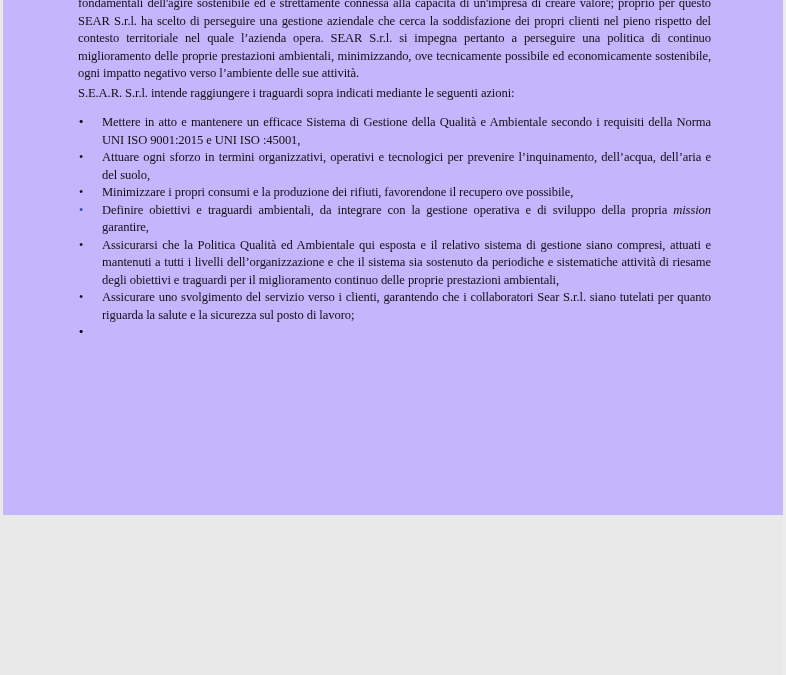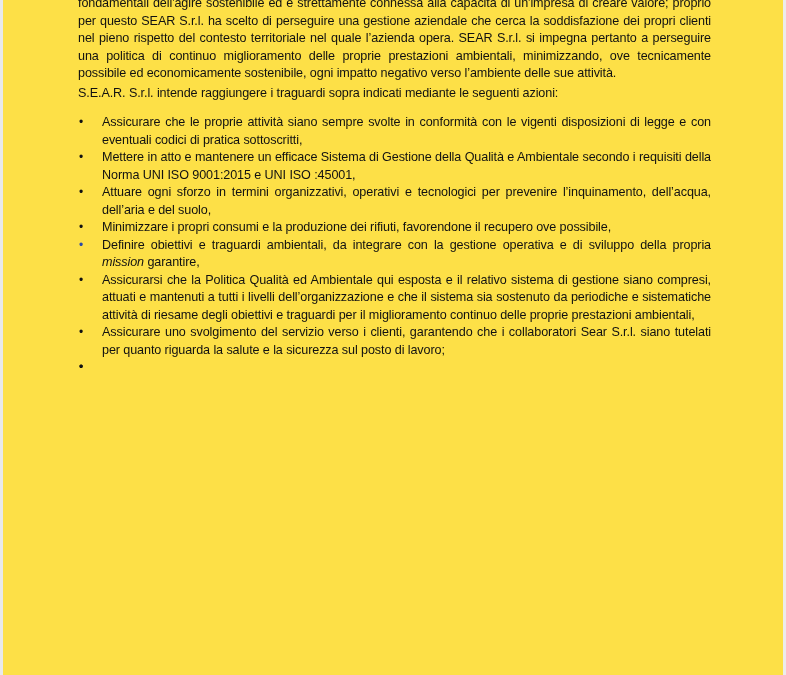--- a/index.html
+++ b/index.html
@@ -12,23 +12,24 @@
     background: #e9e9e9;
     overflow: hidden;
     position: relative;
     font-family: "Liberation Sans", sans-serif;
   }
   .page {
     position: absolute;
     left: 3px;
     top: 0;
     width: 780px;
-    height: 675px;
-    background: #fde047;
+    height: 515px;
+    background: #c4b5fd;
     overflow: hidden;
+    font-family: Liberation Serif, serif;
   }
   .right-edge {
     position: absolute;
     right: 0;
     top: 0;
     width: 3px;
     height: 675px;
     background: #ececec;
   }
   .content {
@@ -79,21 +80,20 @@
 
 <div class="page">
   <div class="content">
     <p class="para">fondamentali dell'agire sostenibile ed è strettamente connessa alla capacità di un'impresa di creare valore; proprio per questo SEAR S.r.l. ha scelto di perseguire una gestione aziendale che cerca la soddisfazione dei propri clienti nel pieno rispetto del contesto territoriale nel quale l’azienda opera. SEAR S.r.l. si impegna pertanto a perseguire una politica di continuo miglioramento delle proprie prestazioni ambientali, minimizzando, ove tecnicamente possibile ed economicamente sostenibile, ogni impatto negativo verso l’ambiente delle sue attività.</p>
 
     <p class="para intro">S.E.A.R. S.r.l. intende raggiungere i traguardi sopra indicati mediante le seguenti azioni:</p>
 
     <ul class="actions">
       <li>
         <span class="bullet">•</span>
-        <span>Assicurare che le proprie attività siano sempre svolte in conformità con le vigenti disposizioni di legge e con eventuali codici di pratica sottoscritti,</span>
       </li>
       <li>
         <span class="bullet">•</span>
         <span>Mettere in atto e mantenere un efficace Sistema di Gestione della Qualità e Ambientale secondo i requisiti della Norma UNI ISO 9001:2015 e UNI ISO :45001,</span>
       </li>
       <li>
         <span class="bullet">•</span>
         <span>Attuare ogni sforzo in termini organizzativi, operativi e tecnologici per prevenire l’inquinamento, dell’acqua, dell’aria e del suolo,</span>
       </li>
       <li>

